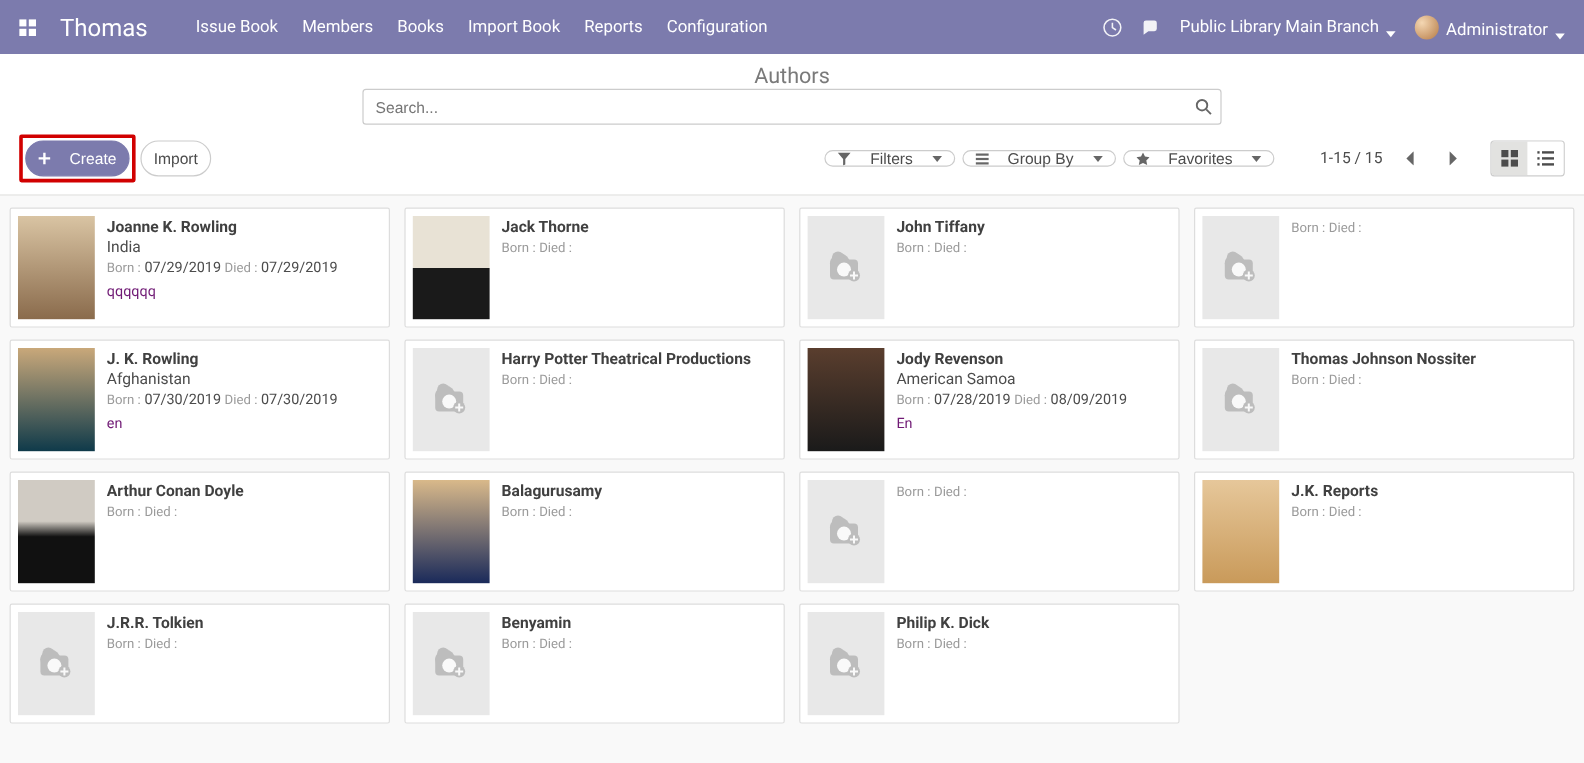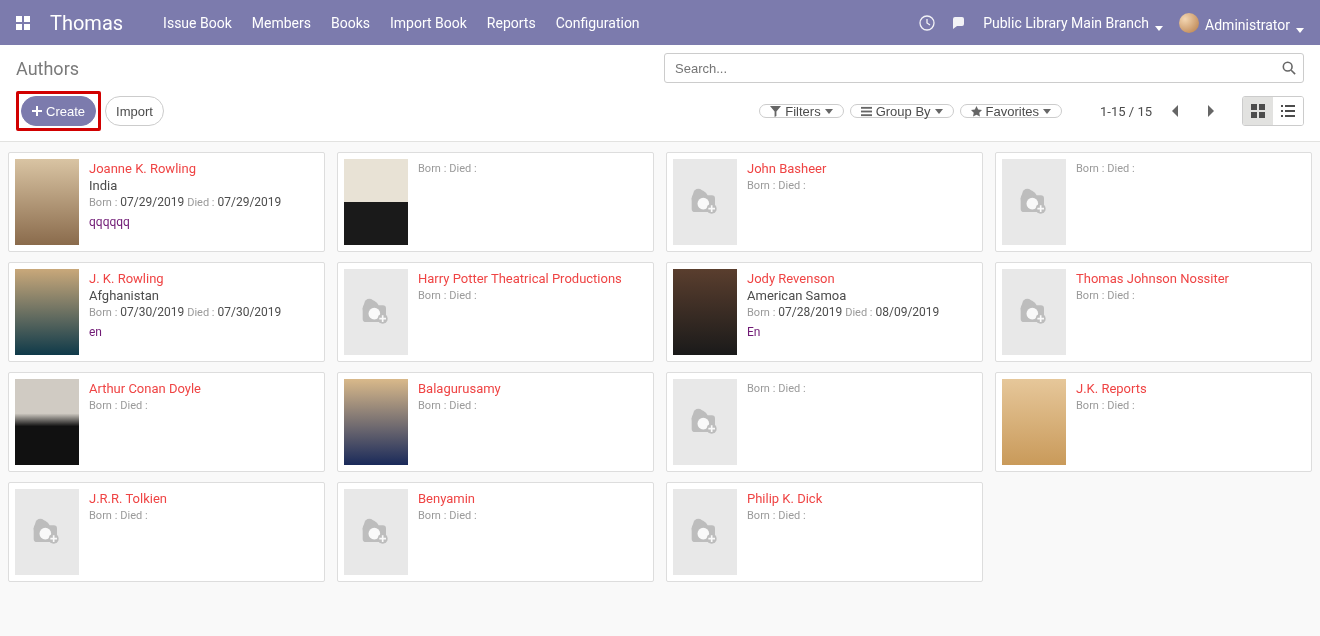--- a/index.html
+++ b/index.html
@@ -13,29 +13,29 @@
   .navbar .menu { display: flex; gap: 20px; flex: 1; }
   .navbar .menu a { color: #fff; font-size: 14px; cursor: pointer; }
   .navbar .right { display: flex; align-items: center; gap: 16px; }
   .navbar .right .nav-icon { width: 16px; height: 16px; fill: #fff; opacity: 0.9; cursor: pointer; }
   .navbar .right .dd { color: #fff; font-size: 14px; display: flex; align-items: flex-end; gap: 6px; cursor: pointer; }
   .navbar .avatar { width: 20px; height: 20px; border-radius: 50%; background: radial-gradient(circle at 30% 30%, #f4d7b3, #b57a45); display: inline-block; }
   .caret { width: 0; height: 0; border-left: 4px solid transparent; border-right: 4px solid transparent; border-top: 5px solid #fff; display: inline-block; }
 
   
   .cp { background: #fff; border-bottom: 1px solid #e2e2e0; padding: 8px 16px 10px 16px; }
-  .cp-row1 { display: flex; align-items: center; justify-content: space-between; margin-bottom: 8px; }
+  .cp-row1 { display: flex; align-items: center; justify-content: space-between; margin-bottom: 8px; flex-direction: column; }
   .breadcrumb { font-size: 18px; color: #7a7a7a; }
-  .search-wrap { position: relative; width: 640px; }
+  .search-wrap { position: relative; width: 716px; }
   .search-input { width: 100%; height: 30px; border: 1px solid #ccc; border-radius: 3px; padding: 4px 30px 4px 10px; font-size: 13px; color: #555; }
   .search-icon { position: absolute; right: 8px; top: 50%; transform: translateY(-50%); width: 14px; height: 14px; fill: #666; cursor: pointer; }
 
   .cp-row2 { display: flex; align-items: center; justify-content: space-between; }
   .cp-left { display: flex; align-items: center; gap: 4px; }
-  .btn { display: inline-flex; align-items: center; gap: 4px; height: 30px; padding: 0 10px; border: 1px solid #ccc; background: #fff; color: #4c4c4c; cursor: pointer; font-size: 13px; border-radius: 15px; }
+  .btn { display: inline-flex; align-items: center; gap: 16px; height: 30px; padding: 0 10px; border: 1px solid #ccc; background: #fff; color: #4c4c4c; cursor: pointer; font-size: 13px; border-radius: 15px; }
   .btn-primary { background: #7c7bad; color: #fff; border-color: #7c7bad; }
   .highlight-box { border: 3px solid #d10000; padding: 2px; border-radius: 2px; display: inline-block; }
   .plus-icon { width: 10px; height: 10px; fill: #fff; }
 
   .cp-right { display: flex; align-items: center; gap: 8px; }
   .search-btns { display: flex; gap: 6px; }
   .search-btns .btn { height: 14px; }
   .sb-icon { width: 11px; height: 11px; fill: #666; }
   .caret-dark { border-top-color: #666; }
 
@@ -47,21 +47,21 @@
   .view-btn { width: 30px; height: 28px; display: flex; align-items: center; justify-content: center; cursor: pointer; background: #fff; }
   .view-btn.active { background: #e2e2e0; }
   .view-btn svg { width: 14px; height: 14px; fill: #4c4c4c; }
 
   
   .kanban { padding: 10px 8px; display: grid; grid-template-columns: repeat(4, 1fr); gap: 10px 12px; }
   .card { background: #fff; border: 1px solid #ddd; border-radius: 2px; display: flex; min-height: 96px; padding: 6px; gap: 10px; cursor: pointer; }
   .card-img { width: 64px; height: 86px; background: #e8e8e8; flex-shrink: 0; display: flex; align-items: center; justify-content: center; }
   .card-img.placeholder svg { width: 40px; height: 40px; fill: #bdbdbd; }
   .card-body { flex: 1; padding-top: 2px; overflow: hidden; }
-  .card-title { font-weight: 400; color: #ef4444; font-size: 13px; margin-bottom: 2px; white-space: nowrap; overflow: hidden; text-overflow: ellipsis; }
+  .card-title { font-weight: 700; color: #404040; font-size: 13px; margin-bottom: 2px; white-space: nowrap; overflow: hidden; text-overflow: ellipsis; }
   .card-sub { color: #4c4c4c; font-size: 13px; margin-bottom: 2px; }
   .card-dates { font-size: 12px; color: #4c4c4c; }
   .card-dates .lbl { color: #9a9a9a; font-size: 11px; }
   .card-extra { font-size: 12px; color: #701a75; margin-top: 6px; }
 
   
   .p1 { background: linear-gradient(#d9c4a3, #8a6b4c); }
   .p2 { background: linear-gradient(#e8e2d5 50%, #1a1a1a 50%); }
   .p3 { background: linear-gradient(#c9a87a, #0f3a4a); }
   .p4 { background: linear-gradient(#d0cbc3 40%, #111 55%); }
@@ -204,40 +204,41 @@
       <div class="card-body">
         <div class="card-title">Joanne K. Rowling</div>
         <div class="card-sub">India</div>
         <div class="card-dates"><span class="lbl">Born :</span> <span>07/29/2019</span> <span class="lbl">Died :</span> <span>07/29/2019</span></div>
         <div class="card-extra">qqqqqq</div>
       </div>
     </div>
     <div class="card">
       <div class="card-img p2"></div>
       <div class="card-body">
-        <div class="card-dates"><span class="lbl">Born :</span> <span></span> <span class="lbl">Died :</span> <span></span></div>
-      </div>
-    </div>
-    <div class="card">
-      <div class="card-img placeholder">
-        <svg viewBox="0 0 48 48">
-          <path d="M14 12a8 8 0 0 1 16 0 8 8 0 0 1-2 5l4 3a14 14 0 0 1 6 11H6a14 14 0 0 1 6-11l4-3a8 8 0 0 1-2-5z" fill="none"></path>
-          <circle cx="18" cy="20" r="10" fill="#bdbdbd"></circle>
-          <path d="M24 16l6 4-6 4z" fill="#bdbdbd"></path>
-          <g transform="translate(4,4)">
-            <path d="M6 10a6 6 0 0 1 12 0v2H6z" fill="#bdbdbd"></path>
-            <rect x="4" y="12" width="28" height="20" rx="4" fill="#bdbdbd"></rect>
-            <circle cx="18" cy="22" r="7" fill="#f9f9f9"></circle>
-            <circle cx="28" cy="28" r="6" fill="#bdbdbd"></circle>
-            <path d="M28 24v8M24 28h8" stroke="#f9f9f9" stroke-width="2"></path>
-          </g>
-        </svg>
-      </div>
-      <div class="card-body">
-        <div class="card-title">John Basheer</div>
+        <div class="card-title">Jack Thorne</div>
+        <div class="card-dates"><span class="lbl">Born :</span> <span></span> <span class="lbl">Died :</span> <span></span></div>
+      </div>
+    </div>
+    <div class="card">
+      <div class="card-img placeholder">
+        <svg viewBox="0 0 48 48">
+          <path d="M14 12a8 8 0 0 1 16 0 8 8 0 0 1-2 5l4 3a14 14 0 0 1 6 11H6a14 14 0 0 1 6-11l4-3a8 8 0 0 1-2-5z" fill="none"></path>
+          <circle cx="18" cy="20" r="10" fill="#bdbdbd"></circle>
+          <path d="M24 16l6 4-6 4z" fill="#bdbdbd"></path>
+          <g transform="translate(4,4)">
+            <path d="M6 10a6 6 0 0 1 12 0v2H6z" fill="#bdbdbd"></path>
+            <rect x="4" y="12" width="28" height="20" rx="4" fill="#bdbdbd"></rect>
+            <circle cx="18" cy="22" r="7" fill="#f9f9f9"></circle>
+            <circle cx="28" cy="28" r="6" fill="#bdbdbd"></circle>
+            <path d="M28 24v8M24 28h8" stroke="#f9f9f9" stroke-width="2"></path>
+          </g>
+        </svg>
+      </div>
+      <div class="card-body">
+        <div class="card-title">John Tiffany</div>
         <div class="card-dates"><span class="lbl">Born :</span> <span></span> <span class="lbl">Died :</span> <span></span></div>
       </div>
     </div>
     <div class="card">
       <div class="card-img placeholder">
         <svg viewBox="0 0 48 48">
           <path d="M14 12a8 8 0 0 1 16 0 8 8 0 0 1-2 5l4 3a14 14 0 0 1 6 11H6a14 14 0 0 1 6-11l4-3a8 8 0 0 1-2-5z" fill="none"></path>
           <circle cx="18" cy="20" r="10" fill="#bdbdbd"></circle>
           <path d="M24 16l6 4-6 4z" fill="#bdbdbd"></path>
           <g transform="translate(4,4)">

